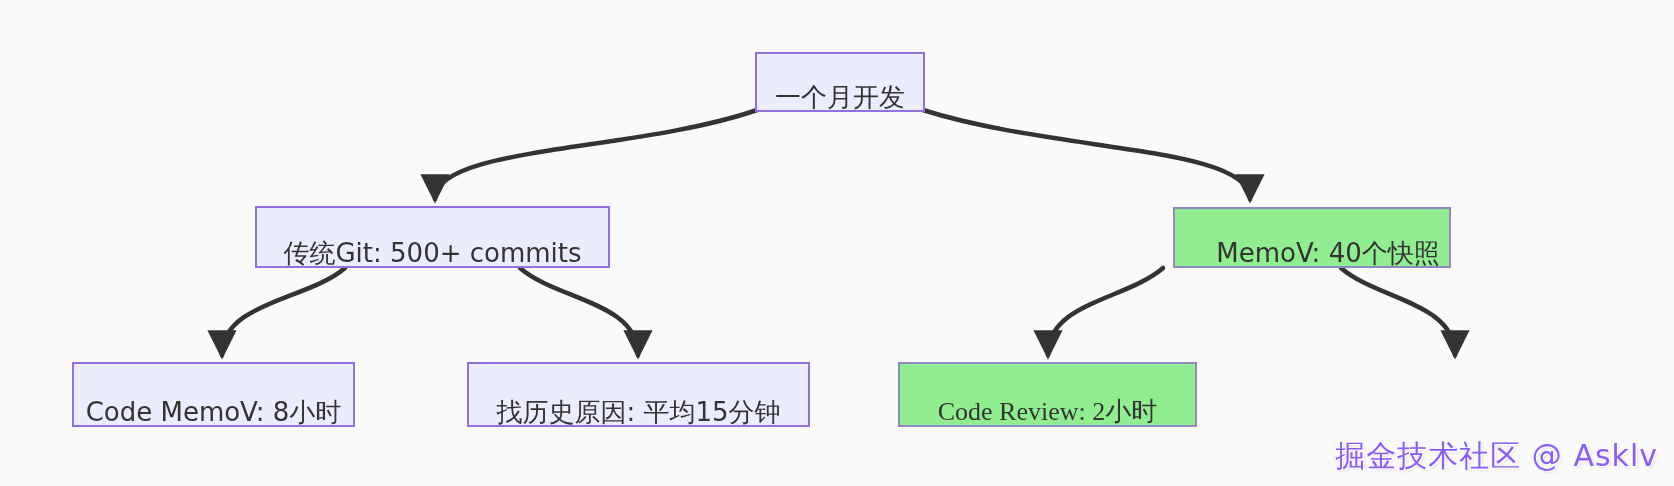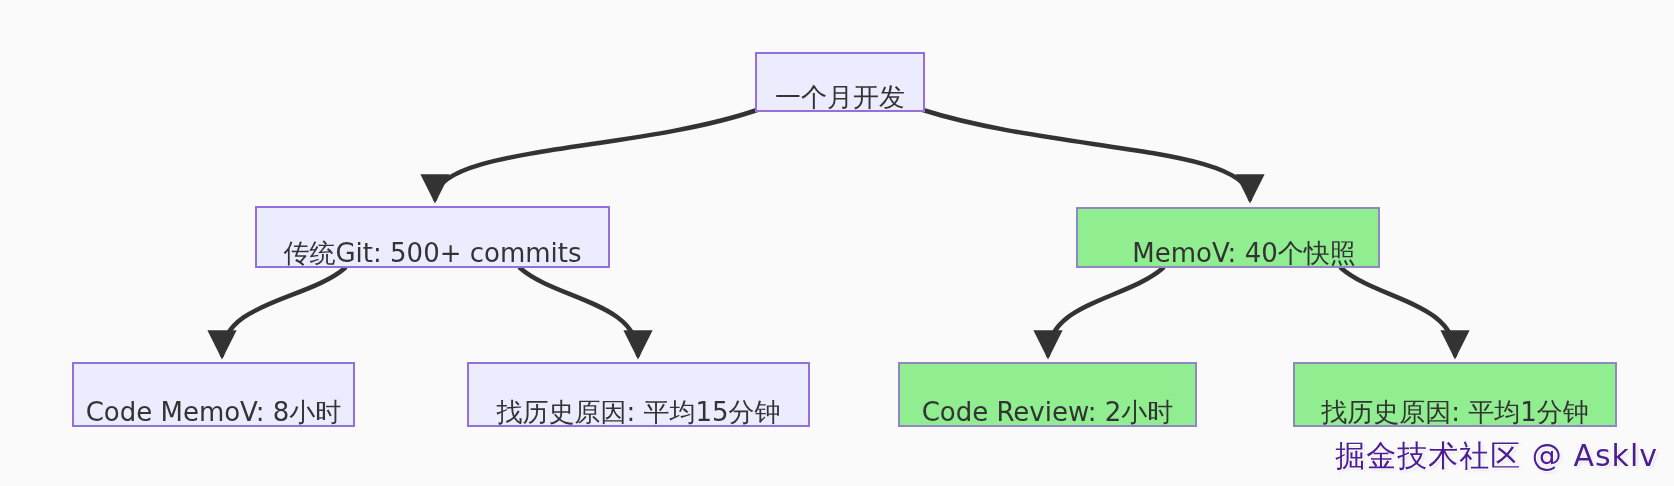--- a/index.html
+++ b/index.html
@@ -45,21 +45,21 @@
   }
   .node.green {
     background: #90EE90;
     border: 2.5px solid #8F88C2;
   }
   .watermark {
     position: absolute;
     right: 16px;
     top: 436px;
     font-size: 30px;
-    color: #4c1d95;
+    color: #8b5cf6;
     letter-spacing: 1px;
     text-shadow: 1px 1px 0 #ffffff, 2px 2px 3px rgba(0,0,0,0.10);
     white-space: nowrap;
   }
 </style>
 </head>
 <body>
 
 <div class="canvas">
 
@@ -78,35 +78,32 @@
   </svg>
 
   <div class="node purple" style="left:755px; top:52px; width:170px; height:60px;">
     <span>一个月开发</span>
   </div>
 
   <div class="node purple" style="left:255px; top:206px; width:355px; height:62px;">
     <span>传统Git: 500+ commits</span>
   </div>
 
-  <div class="node green" style="left:1076px; top:207px; width:304px; height:61px;padding-left:32px;">
+  <div class="node green" style="left:1173px; top:207px; width:278px; height:61px;padding-left:32px;">
     <span>MemoV: 40个快照</span>
   </div>
 
   <div class="node purple" style="left:72px; top:362px; width:283px; height:65px;">
     <span>Code MemoV: 8小时</span>
   </div>
 
   <div class="node purple" style="left:467px; top:362px; width:343px; height:65px;">
     <span>找历史原因: 平均15分钟</span>
   </div>
 
-  <div class="node green" style="left:898px; top:362px; width:299px; height:65px;">
+  <div class="node green" style="left:898px; top:362px; width:299px; height:65px;font-family:Liberation Serif, serif;">
     <span>Code Review: 2小时</span>
   </div>
 
-  <div class="node green" style="left:1293px; top:362px; width:324px; height:65px;">
-    <span>找历史原因: 平均1分钟</span>
-  </div>
 
   <div class="watermark">掘金技术社区 @ Asklv</div>
 
 </div>
 
 </body></html>

